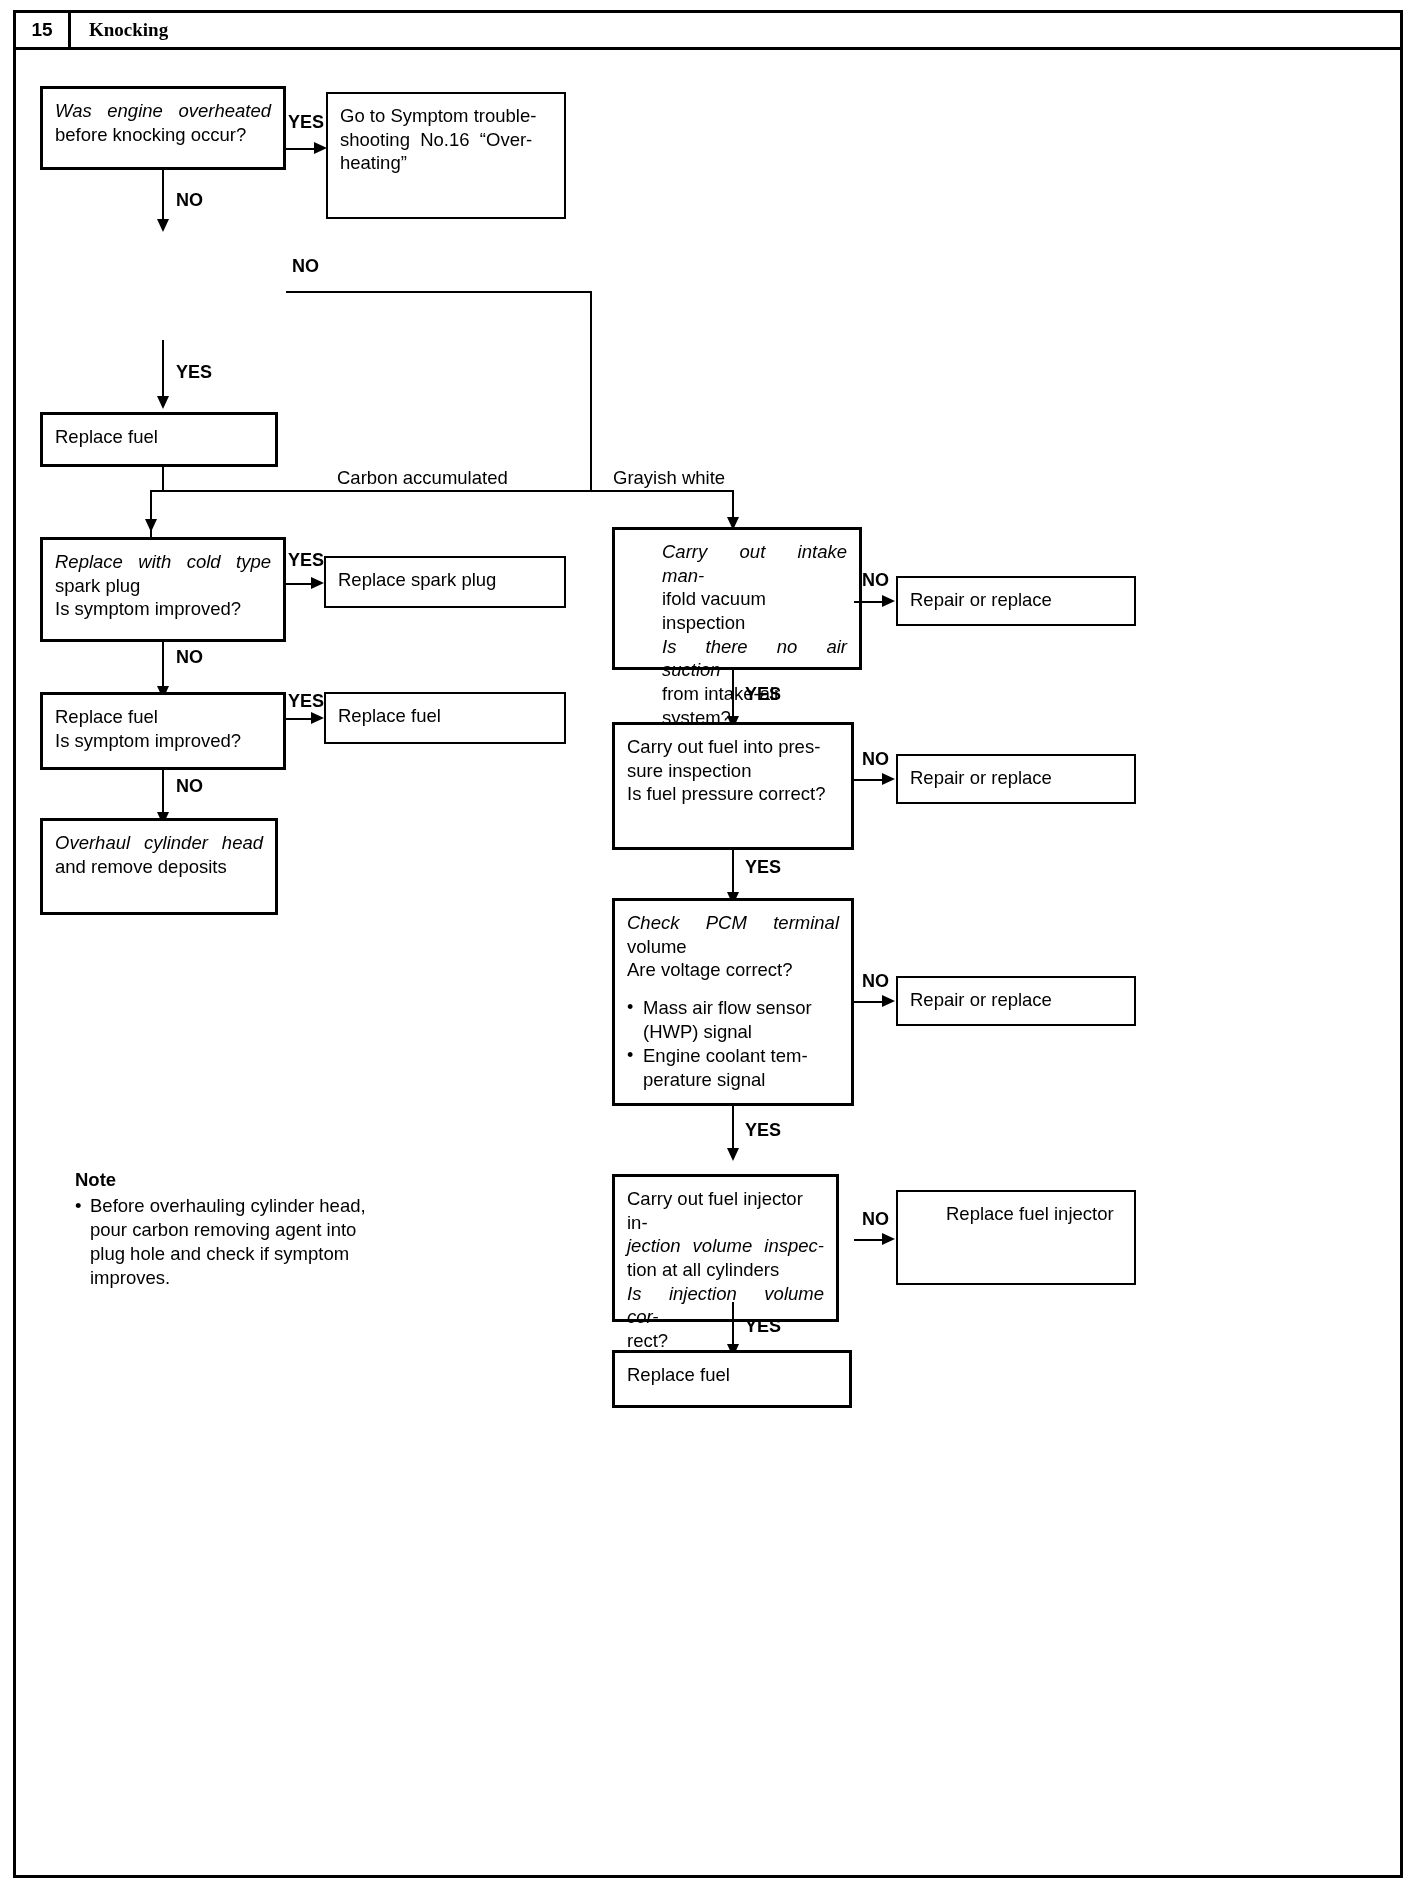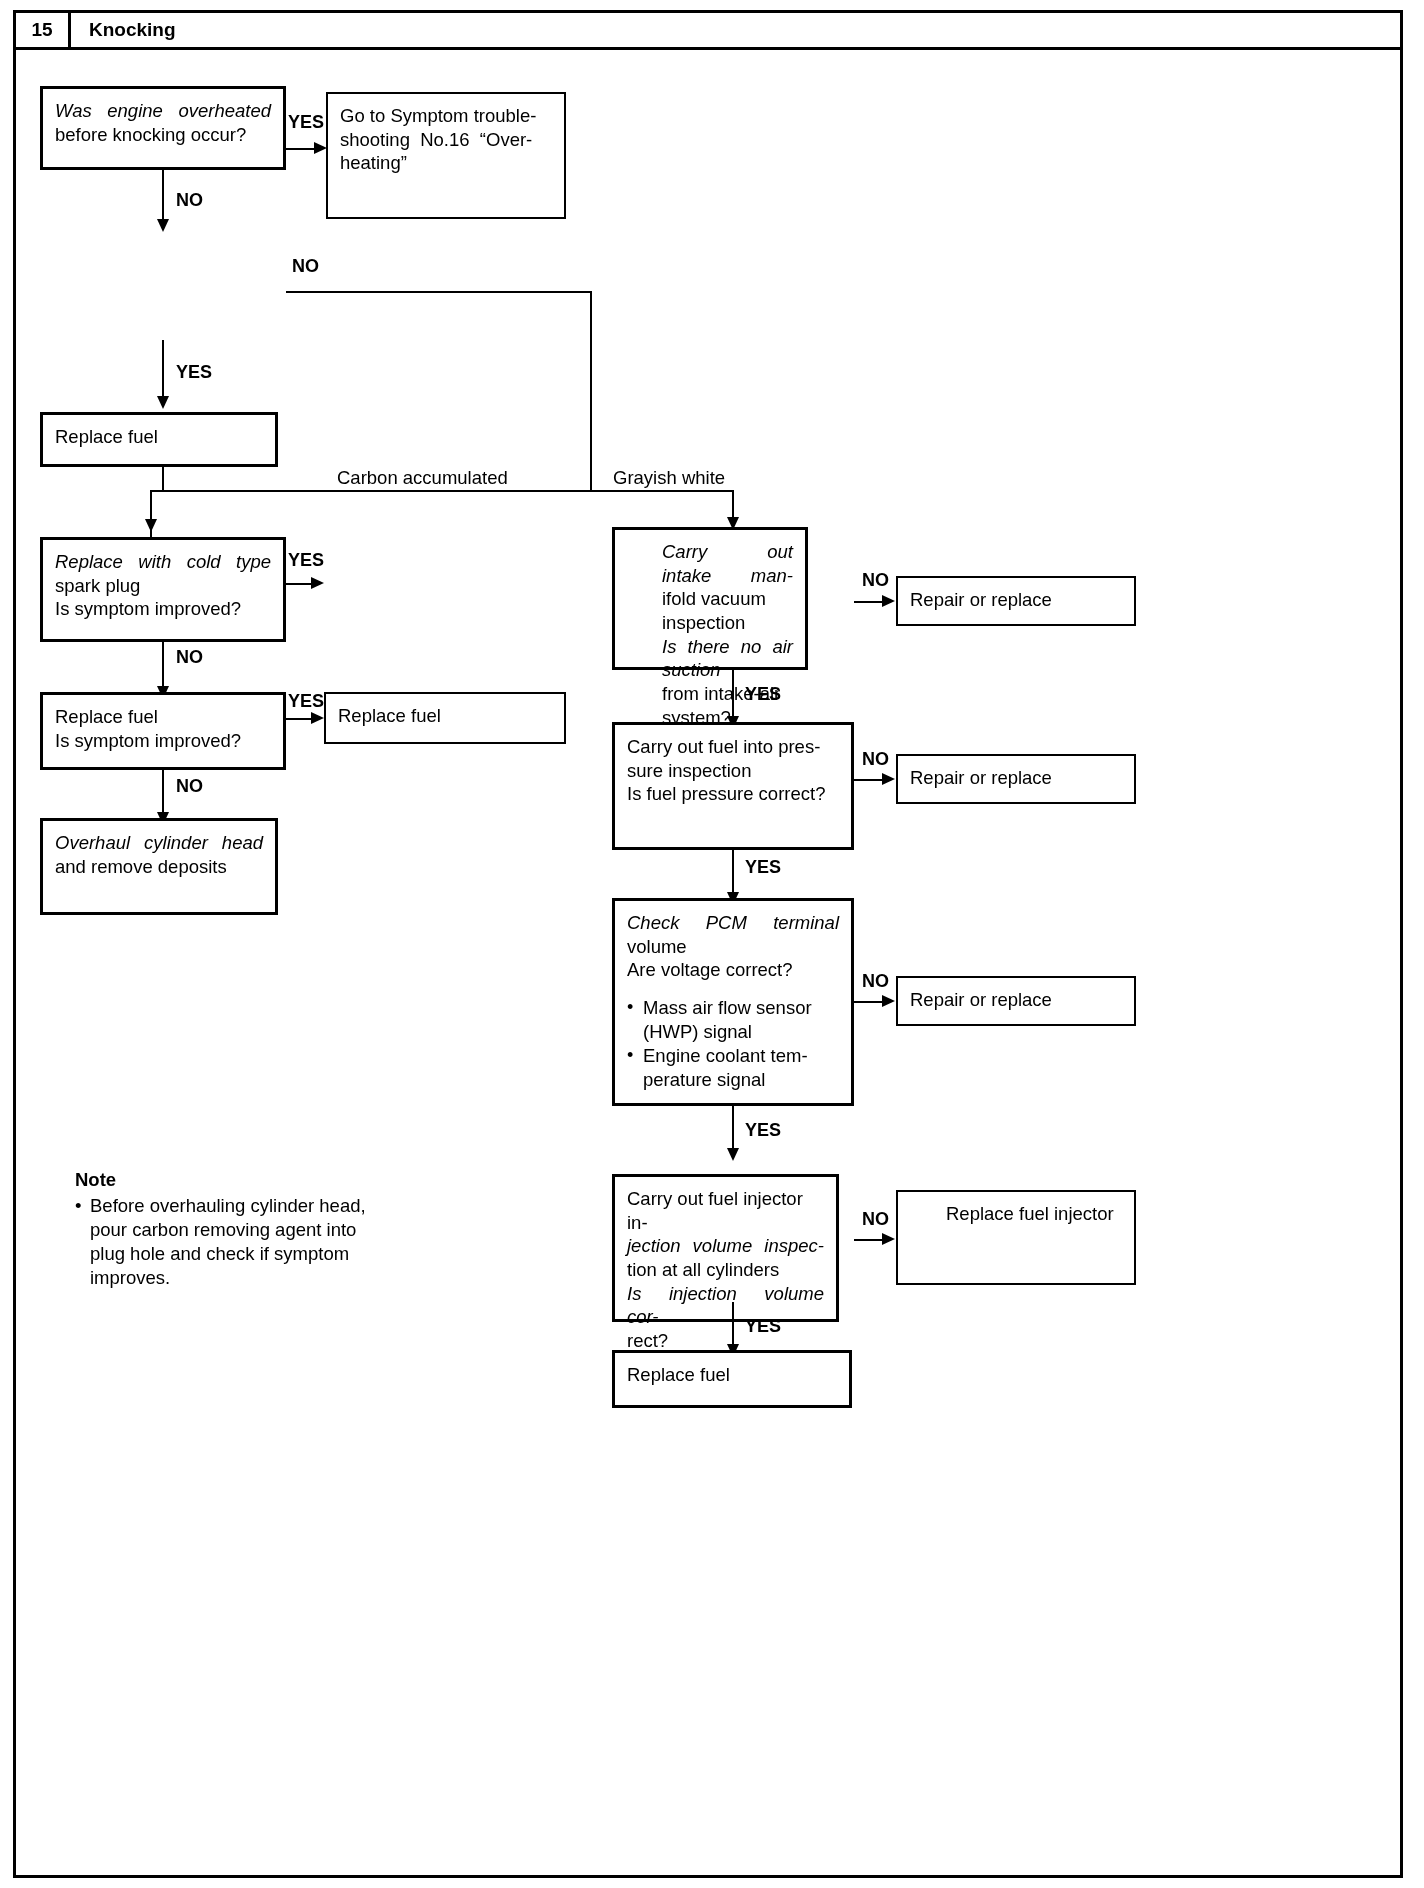--- a/index.html
+++ b/index.html
@@ -52,20 +52,21 @@
     justify-content: center;
     font-size: 19px;
     font-weight: bold;
   }
   .header-title {
     display: flex;
     align-items: center;
     padding-left: 18px;
     font-size: 19px;
     font-weight: bold;
+    font-family: Liberation Serif, serif;
   }
 
   
   .box {
     position: absolute;
     box-sizing: border-box;
     background: #fff;
     border: 2px solid #000;
     font-size: 18.5px;
     line-height: 1.28;
@@ -215,20 +216,23 @@
   <div class="box thick" style="left:40px; top:537px; width:246px; height:105px;">
     <div class="line just">Replace  with  cold  type</div>
     <div class="line">spark plug</div>
     <div class="line">Is symptom improved?</div>
   </div>
 
   <div class="hline" style="left:286px; top:583px; width:30px;"></div>
   <div class="arrow-right" style="left:311px; top:577px;"></div>
   <div class="edge-label" style="left:288px; top:550px;">YES</div>
 
+  <div class="box" style="left:324px; top:556px; width:242px; height:52px;">
+    <div class="line">Replace spark plug</div>
+  </div>
 
   <div class="vline" style="left:162px; top:642px; height:50px;"></div>
   <div class="arrow-down" style="left:157px; top:686px;"></div>
   <div class="edge-label" style="left:176px; top:647px;">NO</div>
 
   <div class="box thick" style="left:40px; top:692px; width:246px; height:78px;">
     <div class="line">Replace fuel</div>
     <div class="line">Is symptom improved?</div>
   </div>
 
@@ -242,21 +246,21 @@
 
   <div class="vline" style="left:162px; top:770px; height:48px;"></div>
   <div class="arrow-down" style="left:157px; top:812px;"></div>
   <div class="edge-label" style="left:176px; top:776px;">NO</div>
 
   <div class="box thick" style="left:40px; top:818px; width:238px; height:97px;">
     <div class="line just">Overhaul cylinder head</div>
     <div class="line">and remove deposits</div>
   </div>
 
-  <div class="box thick" style="left:612px; top:527px; width:196px; height:143px;padding-left:47px;">
+  <div class="box thick" style="left:612px; top:527px; width:250px; height:143px;padding-left:47px;">
     <div class="line just">Carry  out  intake  man-</div>
     <div class="line">ifold vacuum inspection</div>
     <div class="line just">Is  there  no  air  suction</div>
     <div class="line">from intake-air system?</div>
   </div>
 
   <div class="hline" style="left:854px; top:601px; width:32px;"></div>
   <div class="arrow-right" style="left:882px; top:595px;"></div>
   <div class="edge-label" style="left:862px; top:570px;">NO</div>
 

